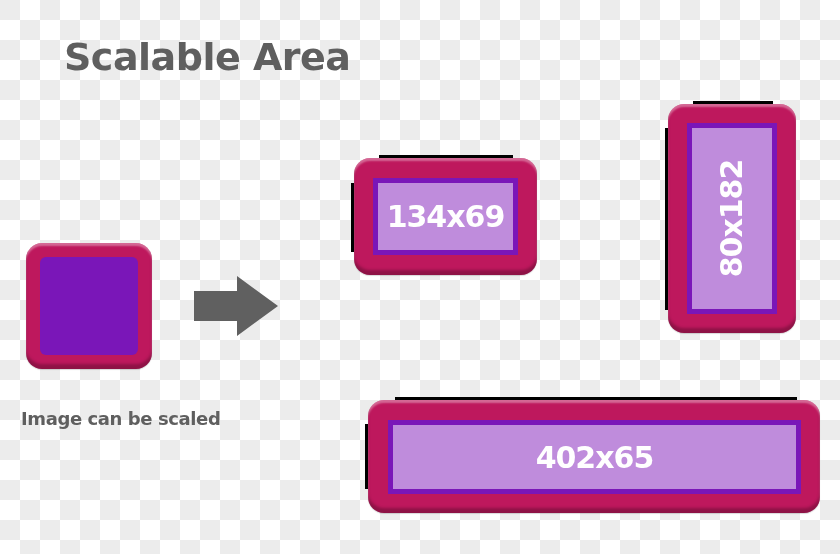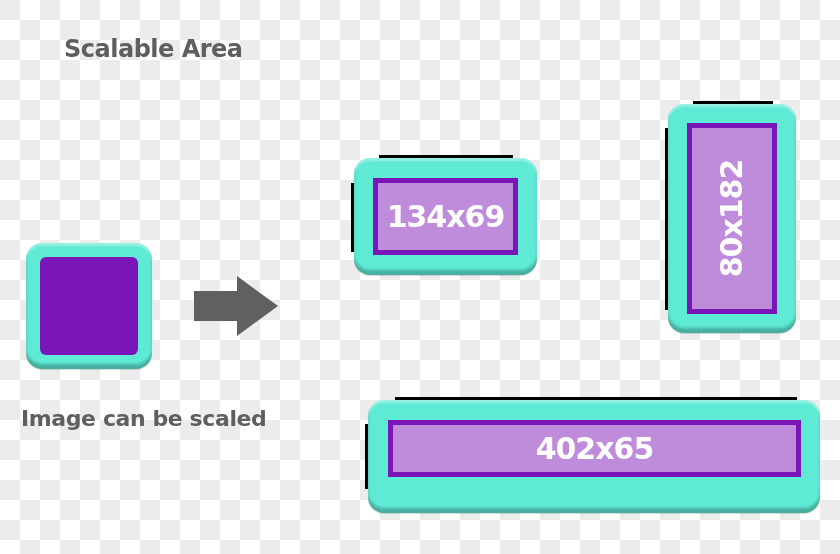--- a/index.html
+++ b/index.html
@@ -8,31 +8,31 @@
       background-color: #ffffff;
       background-image:
         linear-gradient(45deg, #ececec 25%, transparent 25%, transparent 75%, #ececec 75%),
         linear-gradient(45deg, #ececec 25%, transparent 25%, transparent 75%, #ececec 75%);
       background-size: 40px 40px;
       background-position: 20px 0, 0 20px;
       font-family: "DejaVu Sans", "Liberation Sans", sans-serif;
     }
     .title {
       position: absolute; left: 64px; top: 35px;
-      font-size: 24px; font-weight: bold; color: #5f5f5f; letter-spacing: -0.5px;
+      font-size: 38px; font-weight: bold; color: #5f5f5f; letter-spacing: -0.5px;
     }
     .caption {
       position: absolute; left: 21px; top: 405px; width: 240px;
-      font-size: 22px; font-weight: bold; color: #5f5f5f; line-height: 28px; letter-spacing: -0.4px;
+      font-size: 18px; font-weight: bold; color: #5f5f5f; line-height: 28px; letter-spacing: -0.4px;
     }
     .caption div { white-space: nowrap; }
     .arrow { position: absolute; left: 194px; top: 276px; }
     .tile {
       position: absolute; box-sizing: border-box;
-      background: #5eead4; border-radius: 16px;
+      background: #be185d; border-radius: 16px;
       box-shadow: inset 0 3px 2px rgba(255,255,255,0.35), inset 0 -5px 3px rgba(0,0,0,0.25), 0 1px 1px rgba(0,0,0,0.15);
     }
     .inner {
       position: absolute; box-sizing: border-box;
       display: flex; align-items: center; justify-content: center;
     }
     .inner.solid { background: #7a16b8; border-radius: 6px; }
     .inner.frame { background: #bf8cdc; border: 5px solid #7a16b8; }
     .label { color: #ffffff; font-weight: bold; font-size: 30px; letter-spacing: -1px; white-space: nowrap; }
     .label.vert { transform: rotate(-90deg); }
@@ -67,16 +67,16 @@
 <div class="bar" style="left:665px; top:128px; width:3px; height:182px;"></div>
 <div class="tile" style="left:668px; top:104px; width:128px; height:229px;">
   <div class="inner frame" style="left:19px; top:19px; width:90px; height:191px;">
     <span class="label vert">80x182</span>
   </div>
 </div>
 
 <div class="bar" style="left:395px; top:397px; width:402px; height:3px;"></div>
 <div class="bar" style="left:365px; top:424px; width:3px; height:65px;"></div>
 <div class="tile" style="left:368px; top:400px; width:452px; height:113px;">
-  <div class="inner frame" style="left:20px; top:20px; width:413px; height:57px;">
+  <div class="inner frame" style="left:20px; top:20px; width:413px; height:74px;">
     <span class="label">402x65</span>
   </div>
 </div>
 
 </body></html>

